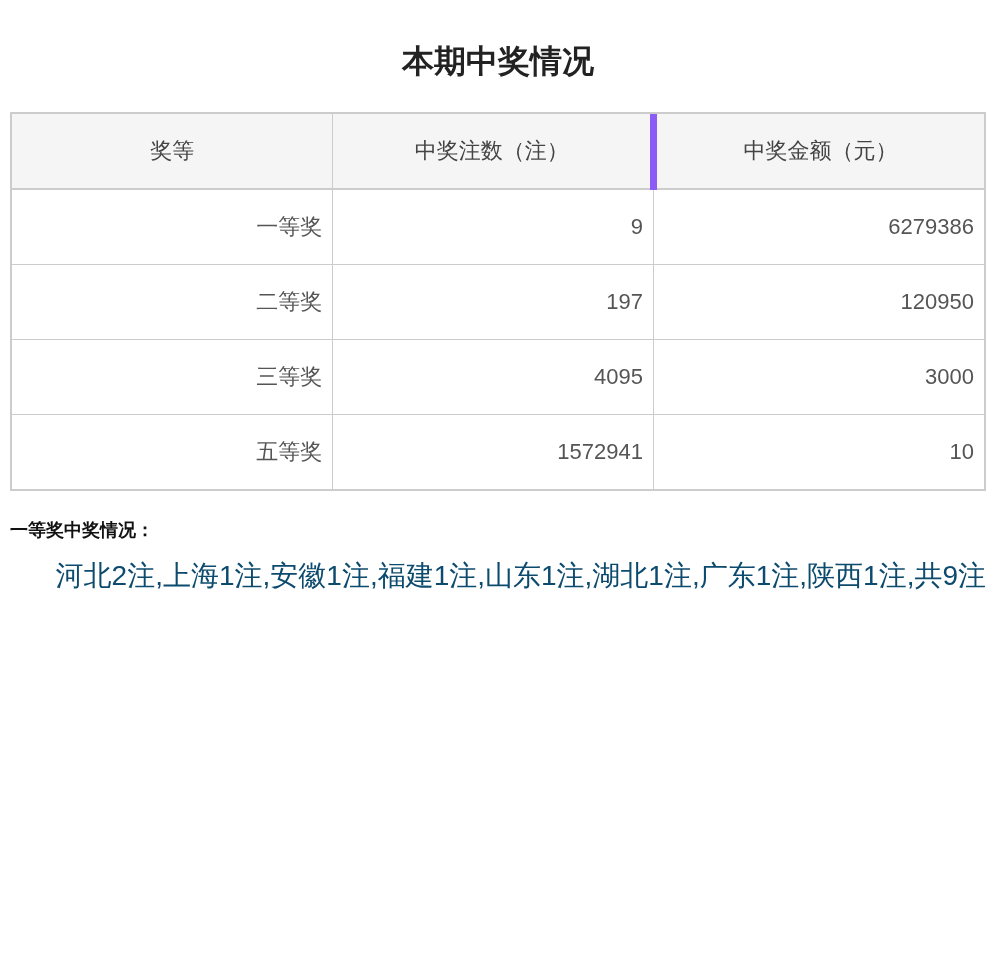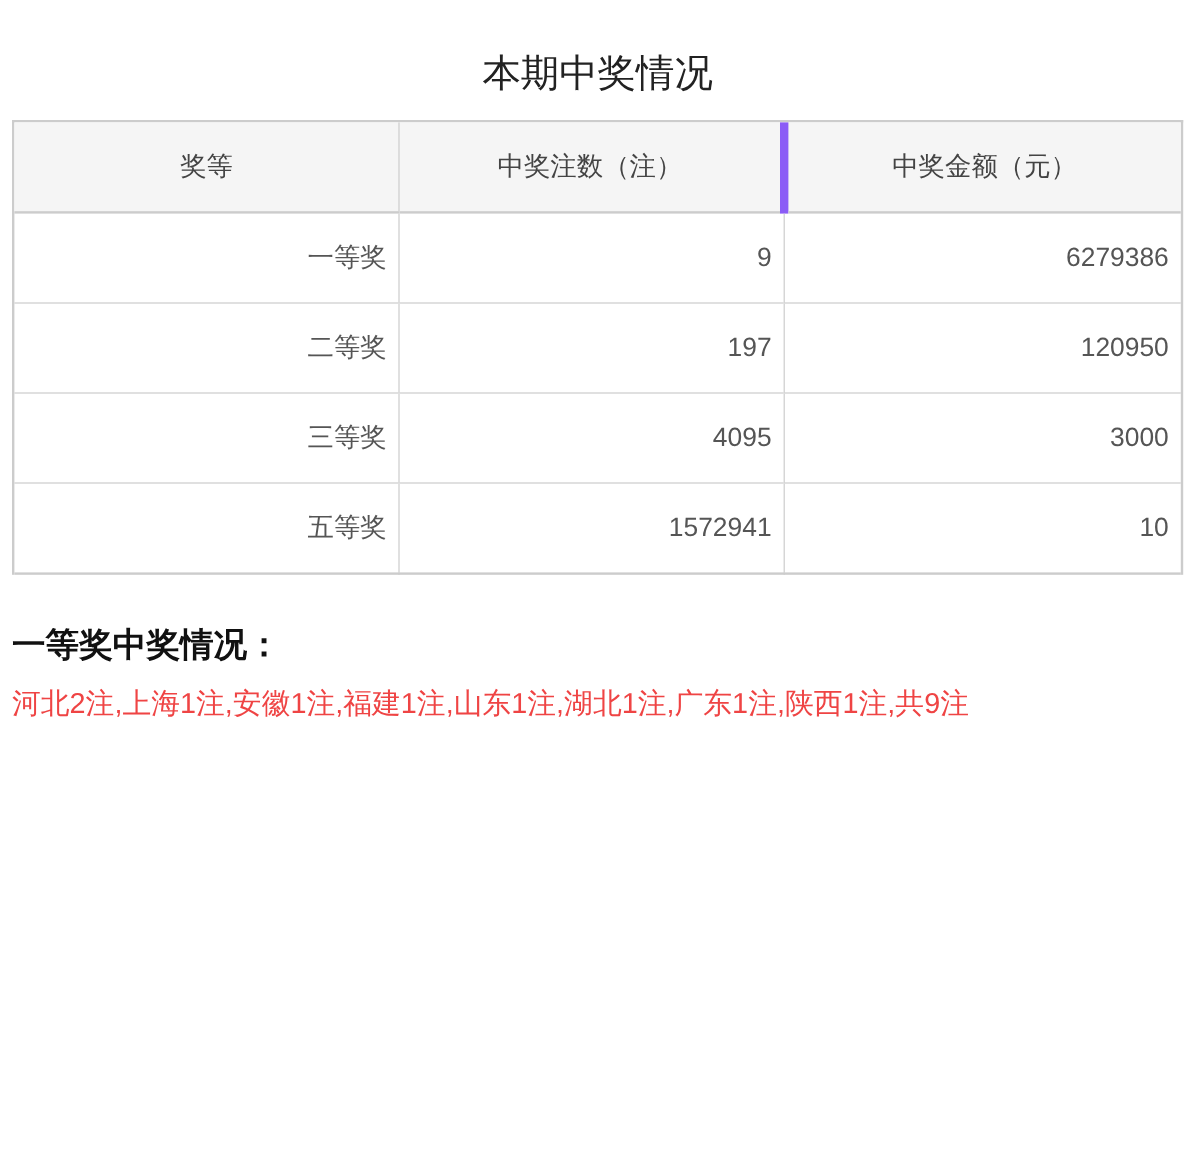--- a/index.html
+++ b/index.html
@@ -16,31 +16,31 @@
       min-height: 962px;
     }
 
     .page-container {
       padding: 20px 10px;
     }
 
     .page-title {
       text-align: center;
       font-size: 32px;
-      font-weight: 400;
+      font-weight: 700;
       color: #222222;
-      padding: 20px 0 16px 0;
+      padding: 20px 0 28px 0;
     }
 
     .table-wrapper {
       width: 100%;
       border-top: 2px solid #cccccc;
       border-left: 2px solid #cccccc;
       border-right: 2px solid #cccccc;
-      margin-bottom: 16px;
+      margin-bottom: 3px;
     }
 
     table {
       width: 100%;
       border-collapse: collapse;
     }
 
     thead tr {
       background-color: #f5f5f5;
     }
@@ -87,30 +87,31 @@
 
     tbody td:first-child {
       border-right: 1px solid #cccccc;
     }
 
     tbody td:nth-child(2) {
       border-right: 1px solid #cccccc;
     }
 
     .section-title {
-      font-size: 28px;
+      font-size: 18px;
       font-weight: 700;
       color: #111111;
       padding: 24px 0 10px 0;
     }
 
     .section-content {
-      font-size: 24px;
-      color: #ef4444;
+      font-size: 28px;
+      color: #0c4a6e;
       line-height: 1.7;
+      text-align: right;
     }
   </style>
 </head>
 <body>
 
 <div class="page-container">
 
   <h1 class="page-title">本期中奖情况</h1>
 
   <div class="table-wrapper">

